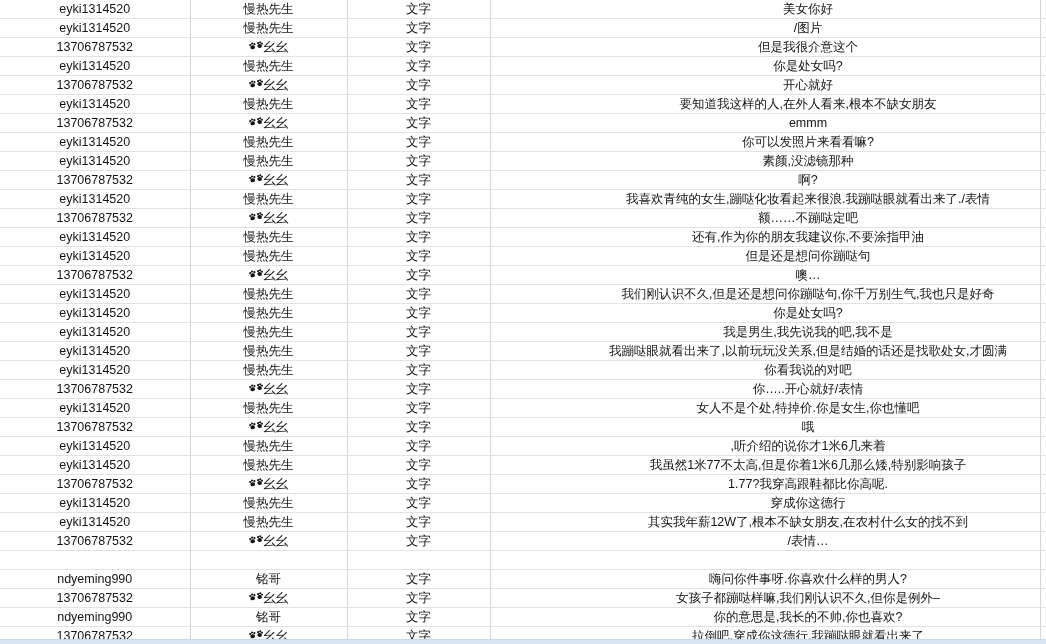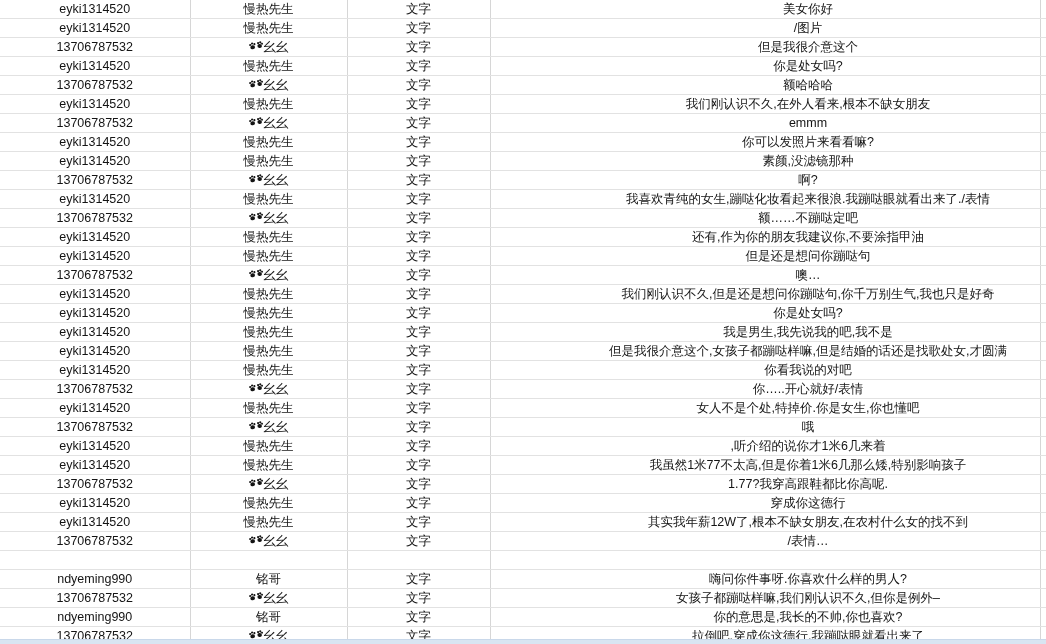--- a/index.html
+++ b/index.html
@@ -99,28 +99,28 @@
                 <ellipse cx="5.3" cy="9.2" rx="3.4" ry="2.9"></ellipse>
               </g>
               <g transform="rotate(8 15 6)">
                 <circle cx="12.6" cy="3.4" r="1.5"></circle>
                 <circle cx="15.6" cy="1.8" r="1.6"></circle>
                 <circle cx="18.4" cy="3.4" r="1.4"></circle>
                 <ellipse cx="15.5" cy="7.2" rx="3.3" ry="2.8"></ellipse>
               </g>
             </svg></span><span class="nick-text">幺幺</span></td>
     <td class="c-type">文字</td>
-    <td class="c-msg">额哈哈哈</td>
-    <td class="c-sliver"></td>
-  </tr>
-      <tr>
-    <td class="c-account">eyki1314520</td>
-    <td class="c-nick"><span class="nick-text">慢热先生</span></td>
-    <td class="c-type">文字</td>
-    <td class="c-msg">我们刚认识不久,在外人看来,根本不缺女朋友</td>
+    <td class="c-msg">开心就好</td>
+    <td class="c-sliver"></td>
+  </tr>
+      <tr>
+    <td class="c-account">eyki1314520</td>
+    <td class="c-nick"><span class="nick-text">慢热先生</span></td>
+    <td class="c-type">文字</td>
+    <td class="c-msg">要知道我这样的人,在外人看来,根本不缺女朋友</td>
     <td class="c-sliver"></td>
   </tr>
       <tr>
     <td class="c-account">13706787532</td>
     <td class="c-nick"><span class="paw"><svg viewBox="0 0 20 16" xmlns="http://www.w3.org/2000/svg" fill="#141414">
               <g transform="rotate(-8 5 10)">
                 <circle cx="2.2" cy="5.4" r="1.5"></circle>
                 <circle cx="5.2" cy="3.6" r="1.6"></circle>
                 <circle cx="8.4" cy="5.0" r="1.5"></circle>
                 <ellipse cx="5.3" cy="9.2" rx="3.4" ry="2.9"></ellipse>
@@ -249,21 +249,21 @@
     <td class="c-account">eyki1314520</td>
     <td class="c-nick"><span class="nick-text">慢热先生</span></td>
     <td class="c-type">文字</td>
     <td class="c-msg">我是男生,我先说我的吧,我不是</td>
     <td class="c-sliver"></td>
   </tr>
       <tr>
     <td class="c-account">eyki1314520</td>
     <td class="c-nick"><span class="nick-text">慢热先生</span></td>
     <td class="c-type">文字</td>
-    <td class="c-msg">但是我很介意这个,女孩子都蹦哒样嘛,但是结婚的话还是找歌处女,才圆满</td>
+    <td class="c-msg">我蹦哒眼就看出来了,以前玩玩没关系,但是结婚的话还是找歌处女,才圆满</td>
     <td class="c-sliver"></td>
   </tr>
       <tr>
     <td class="c-account">eyki1314520</td>
     <td class="c-nick"><span class="nick-text">慢热先生</span></td>
     <td class="c-type">文字</td>
     <td class="c-msg">你看我说的对吧</td>
     <td class="c-sliver"></td>
   </tr>
       <tr>

